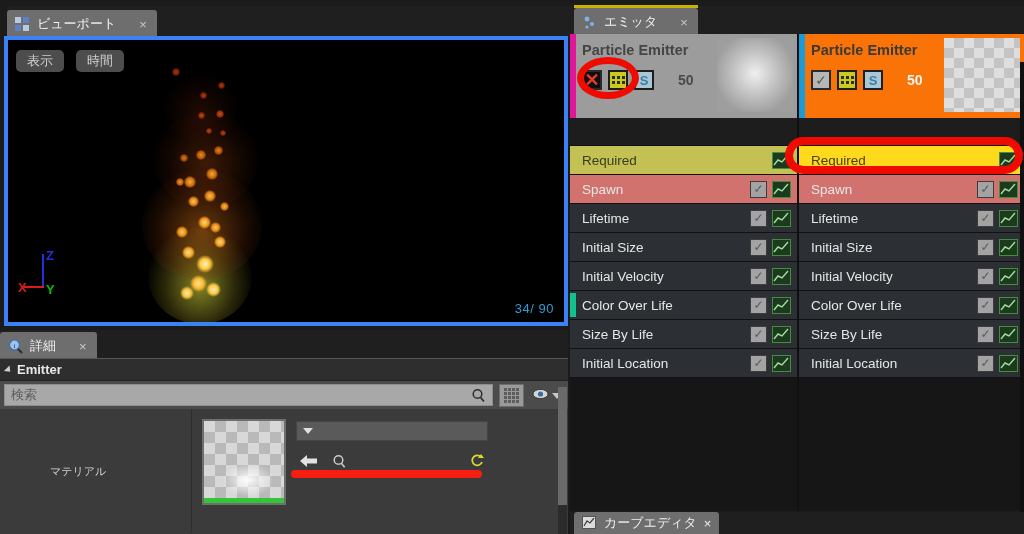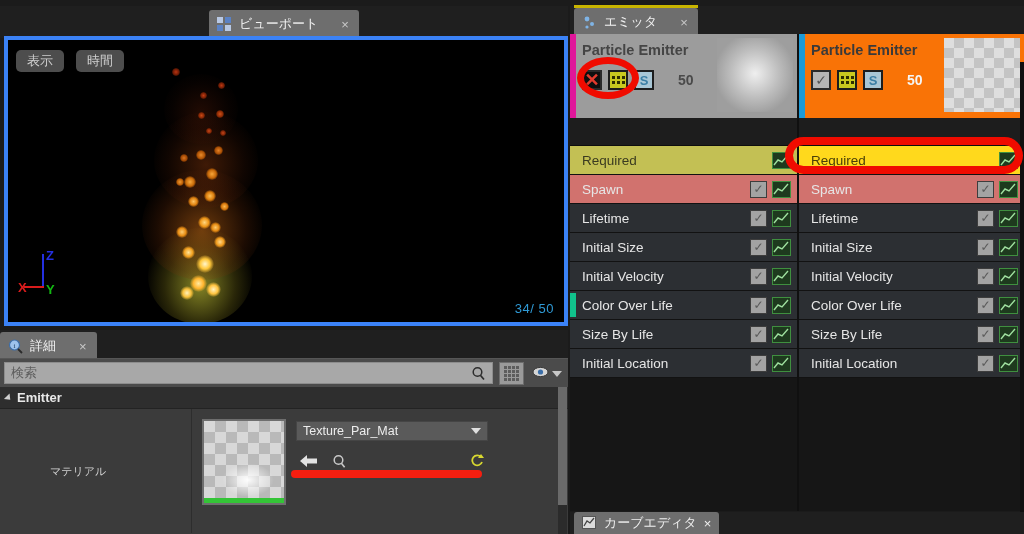--- a/index.html
+++ b/index.html
@@ -23,21 +23,21 @@
   .tab-accent { position: absolute; left: 0; right: 0; top: -3px; height: 3px; background: #c8b400; }
 
   .tab-ico { width: 15px; height: 15px; flex: none; position: relative; }
   .ico-grid2 { display: grid; grid-template-columns: 6px 6px; grid-template-rows: 6px 6px; gap: 2px; }
   .ico-grid2 i { display: block; background: #5b82c4; }
   .ico-grid2 i:nth-child(1){ background:#b9c9e4; }
   .ico-grid2 i:nth-child(4){ background:#b9c9e4; }
 
   
   #viewport-panel { position: absolute; left: 0; top: 6px; width: 568px; height: 320px; }
-  #viewport-tabs { left: 0; top: 0; width: 568px; justify-content: center; }
+  #viewport-tabs { left: 7px; top: 0; width: 568px; }
   #viewport-body {
     position: absolute; left: 4px; top: 30px; width: 564px; height: 290px;
     background: #000; border: 4px solid #3b82f6; overflow: hidden;
   }
   .vp-btn {
     position: absolute; top: 10px; height: 22px; padding: 0 11px;
     background: #4d4d4d; color: #cfcfcf; font-size: 13px;
     border-radius: 5px; display: flex; align-items: center;
   }
   #vp-btn-display { left: 8px; }
@@ -234,40 +234,45 @@
       </div>
 
       <div id="axis-gizmo">
         <div style="position:absolute;left:24px;top:8px;width:2px;height:34px;background:#2430e0;"></div>
         <div style="position:absolute;left:6px;top:40px;width:20px;height:2px;background:#d91c1c;"></div>
         <div class="axl" style="left:28px;top:2px;color:#2430e0;">Z</div>
         <div class="axl" style="left:28px;top:36px;color:#12b812;">Y</div>
         <div class="axl" style="left:0px;top:34px;color:#d91c1c;">X</div>
       </div>
 
-      <div id="vp-counter">34/ 50</div>
+      <div id="vp-counter">34/ 90</div>
     </div>
   </div>
 
   <div id="details-panel">
     <div class="tabstrip" id="details-tabs">
       <div class="tab">
         <span class="tab-ico">
           <svg width="15" height="15" viewBox="0 0 15 15">
             <circle cx="6.5" cy="6" r="5" fill="#9dc2ec" stroke="#3e6ea8" stroke-width="1.2"></circle>
             <text x="6.5" y="9" font-size="7" text-anchor="middle" fill="#1e3f66" font-family="serif">i</text>
             <line x1="10" y1="10" x2="14" y2="14" stroke="#2a2a2a" stroke-width="1.8"></line>
           </svg>
         </span>
         <span>詳細</span>
         <span class="tab-x">×</span>
       </div>
     </div>
 
     <div id="details-body">
+      <div id="emitter-section-hdr">
+        <span class="tri"></span>
+        <span>Emitter</span>
+      </div>
+
       <div id="search-row">
         <div id="search-input">
           <span class="ph">検索</span>
           <span class="mag">
             <svg width="15" height="15" viewBox="0 0 15 15">
                 <circle cx="6.5" cy="6" r="4.3" fill="none" stroke="#2d2d2d" stroke-width="1.5"></circle>
                 <line x1="9.4" y1="9.2" x2="13" y2="13.5" stroke="#2d2d2d" stroke-width="1.7"></line>
               </svg>
           </span>
         </div>
@@ -299,35 +304,29 @@
               </svg>
           </span>
           <span>
             <svg width="10" height="7" viewBox="0 0 10 7">
                 <polygon points="0,0 10,0 5,6" fill="#c7c7c7"></polygon>
               </svg>
           </span>
         </div>
       </div>
 
-      <div id="emitter-section-hdr">
-        <span class="tri"></span>
-        <span>Emitter</span>
-      </div>
-
       <div id="material-row">
         <div id="material-label">マテリアル</div>
         <div id="material-value">
           <div id="mat-thumb">
             <span class="tb-glow"></span>
               <span class="tb-bar"></span>
           </div>
           <div id="mat-fields">
             <div id="mat-combo">
-              <span class="cv">Texture_Par_Mat</span>
               <span class="caret-dn"></span>
             </div>
             <div id="mat-iconrow">
               <span>
                 <svg width="18" height="14" viewBox="0 0 18 14">
                     <polygon points="0,7 7,1 7,4.5 17,4.5 17,9.5 7,9.5 7,13" fill="#e2e2e2"></polygon>
                   </svg>
               </span>
               <span>
                 <svg width="15" height="15" viewBox="0 0 15 15">

